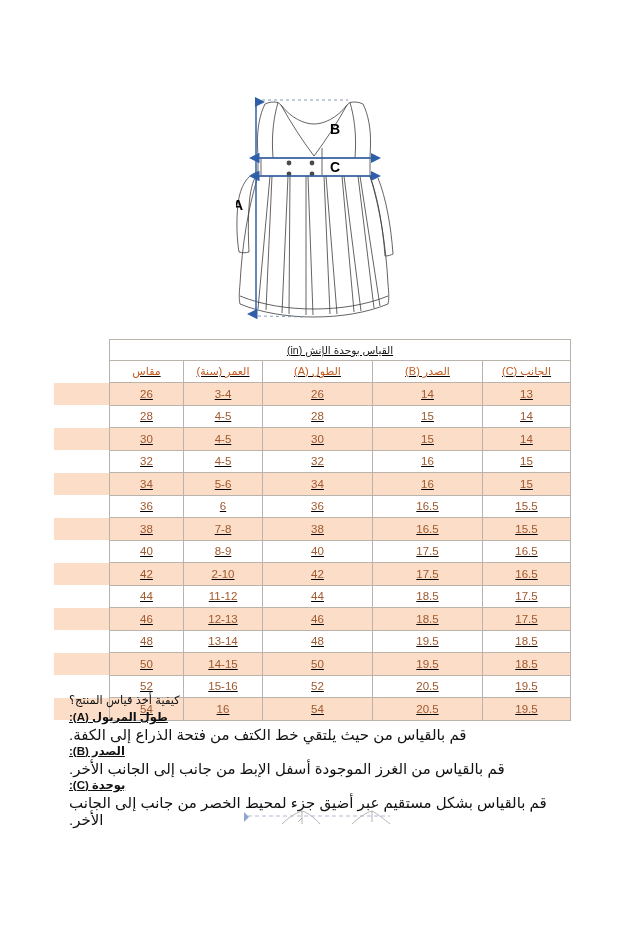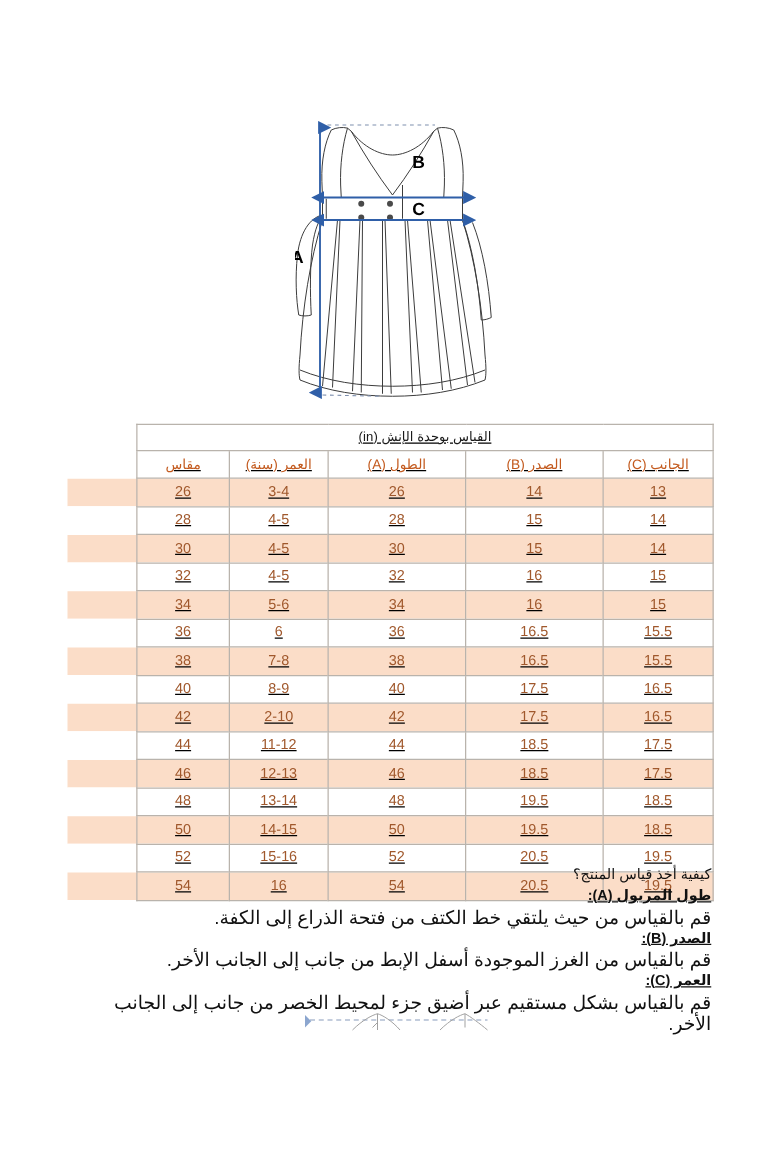--- a/index.html
+++ b/index.html
@@ -108,21 +108,21 @@
     display: block;
     padding: 0 6px;
   }
 
   
   .instructions {
     position: absolute;
     right: 52px;
     top: 692px;
     width: 500px;
-    text-align: right;
+    text-align: left;
     direction: rtl;
     color: #111111;
   }
   .instructions .q {
     font-size: 11.5px;
     line-height: 17px;
     font-weight: normal;
   }
   .instructions .lbl {
     font-size: 11.5px;
@@ -391,21 +391,21 @@
       </tbody>
     </table>
   </div>
 
   <div class="instructions">
     <div class="q">كيفية أخذ قياس المنتج؟</div>
     <div class="lbl">طول المريول (A):</div>
     <div class="body">قم بالقياس من حيث يلتقي خط الكتف من فتحة الذراع إلى الكفة.</div>
     <div class="lbl">الصدر  (B):</div>
     <div class="body">قم بالقياس من الغرز الموجودة أسفل الإبط من جانب إلى الجانب الأخر.</div>
-    <div class="lbl">العمر (C):</div>
+    <div class="lbl">بوحدة (C):</div>
     <div class="body">قم بالقياس بشكل مستقيم عبر أضيق جزء لمحيط الخصر من جانب إلى الجانب الأخر.</div>
   </div>
 
   <div class="artifact">
     <svg width="210" height="26" viewBox="0 0 210 26" xmlns="http://www.w3.org/2000/svg">
       <path d="M8,10 L150,10" stroke="#6f86ad" stroke-width="1.2" stroke-dasharray="4,3" fill="none"></path>
       <path d="M4,6 L9,11 L4,16 Z" fill="#2f5fa8"></path>
       <g fill="none" stroke="#555" stroke-width="0.8">
         <path d="M42,18 C50,10 58,6 62,5 C66,6 74,11 80,18"></path>
         <path d="M62,5 L62,18"></path>

